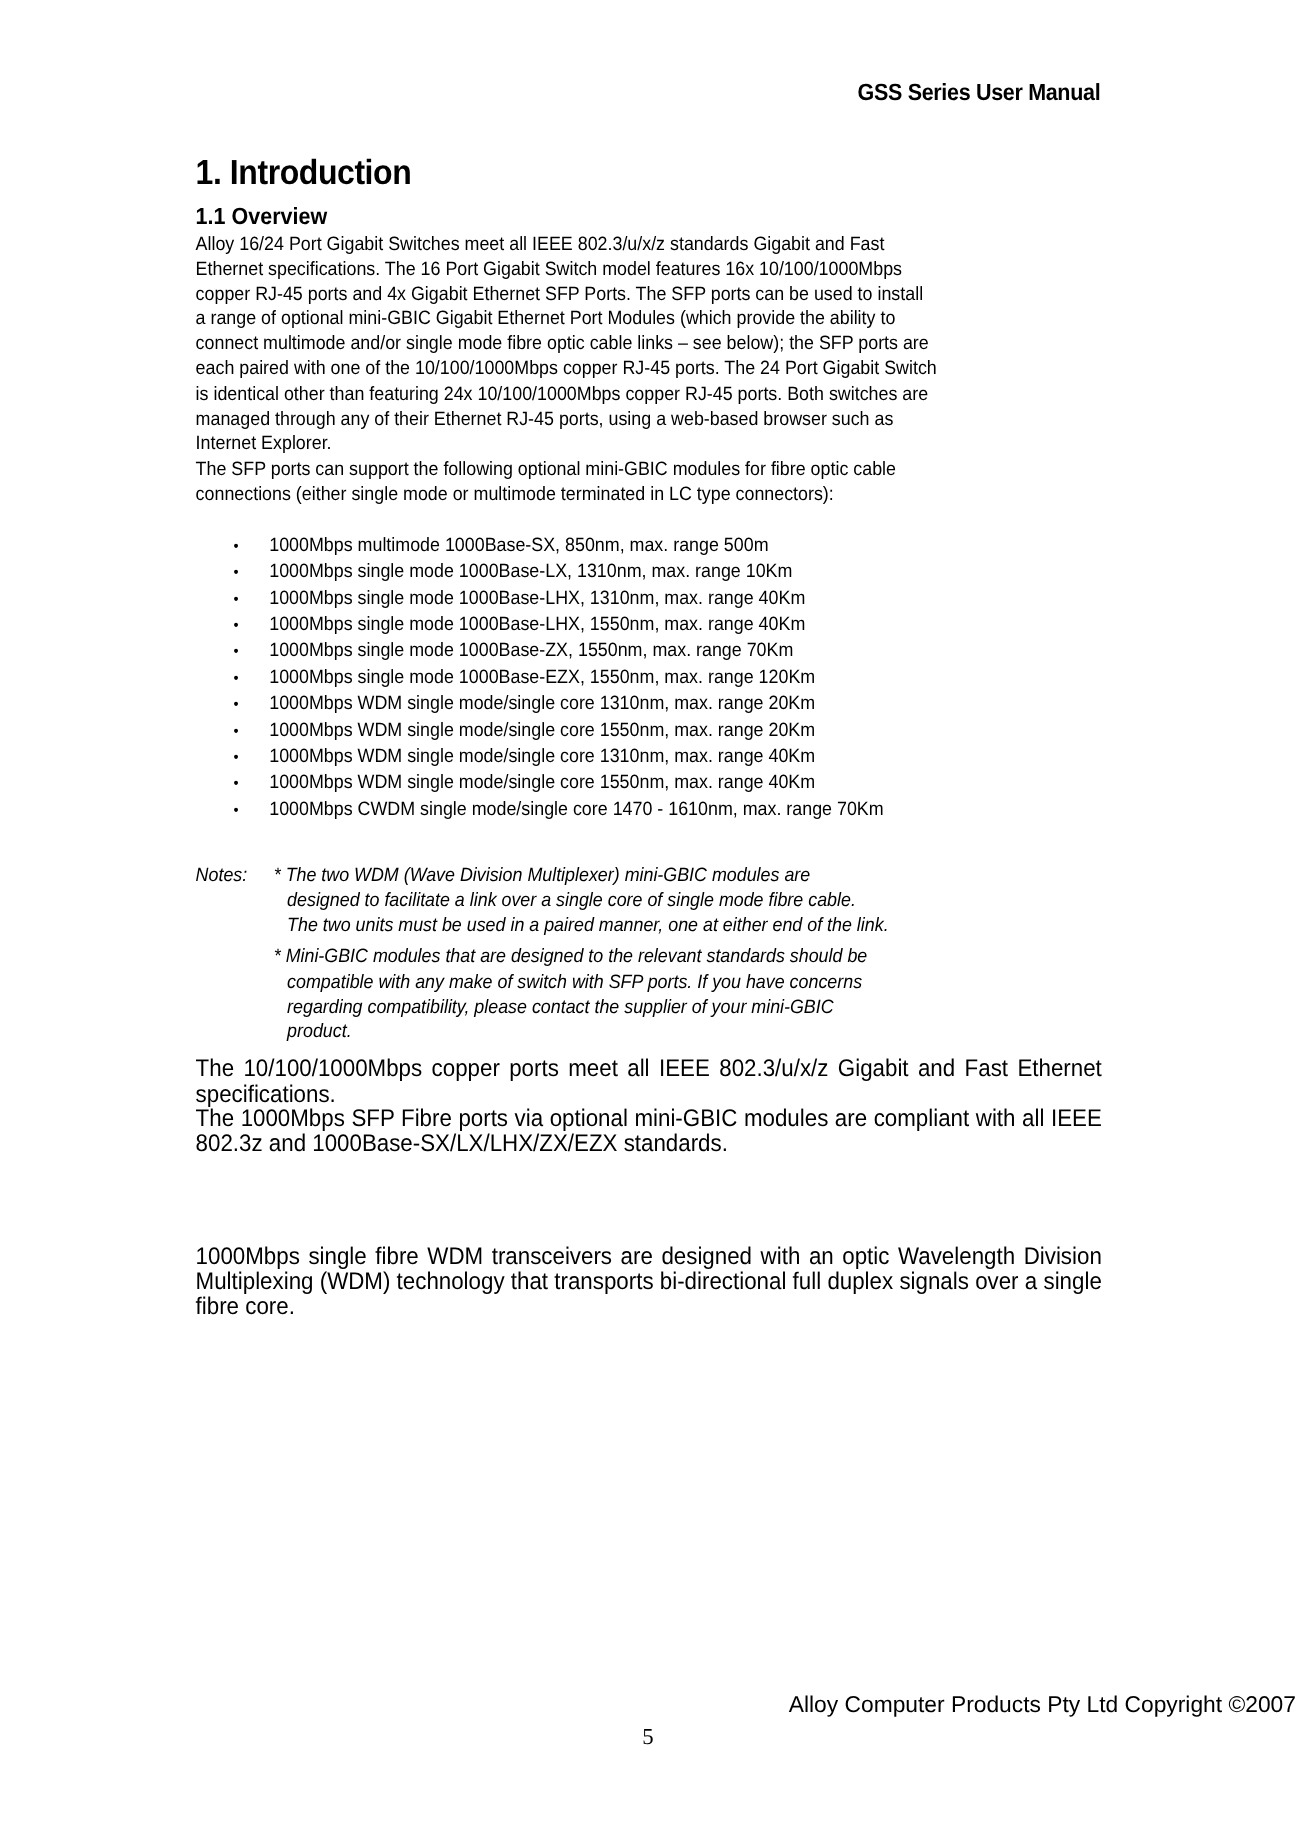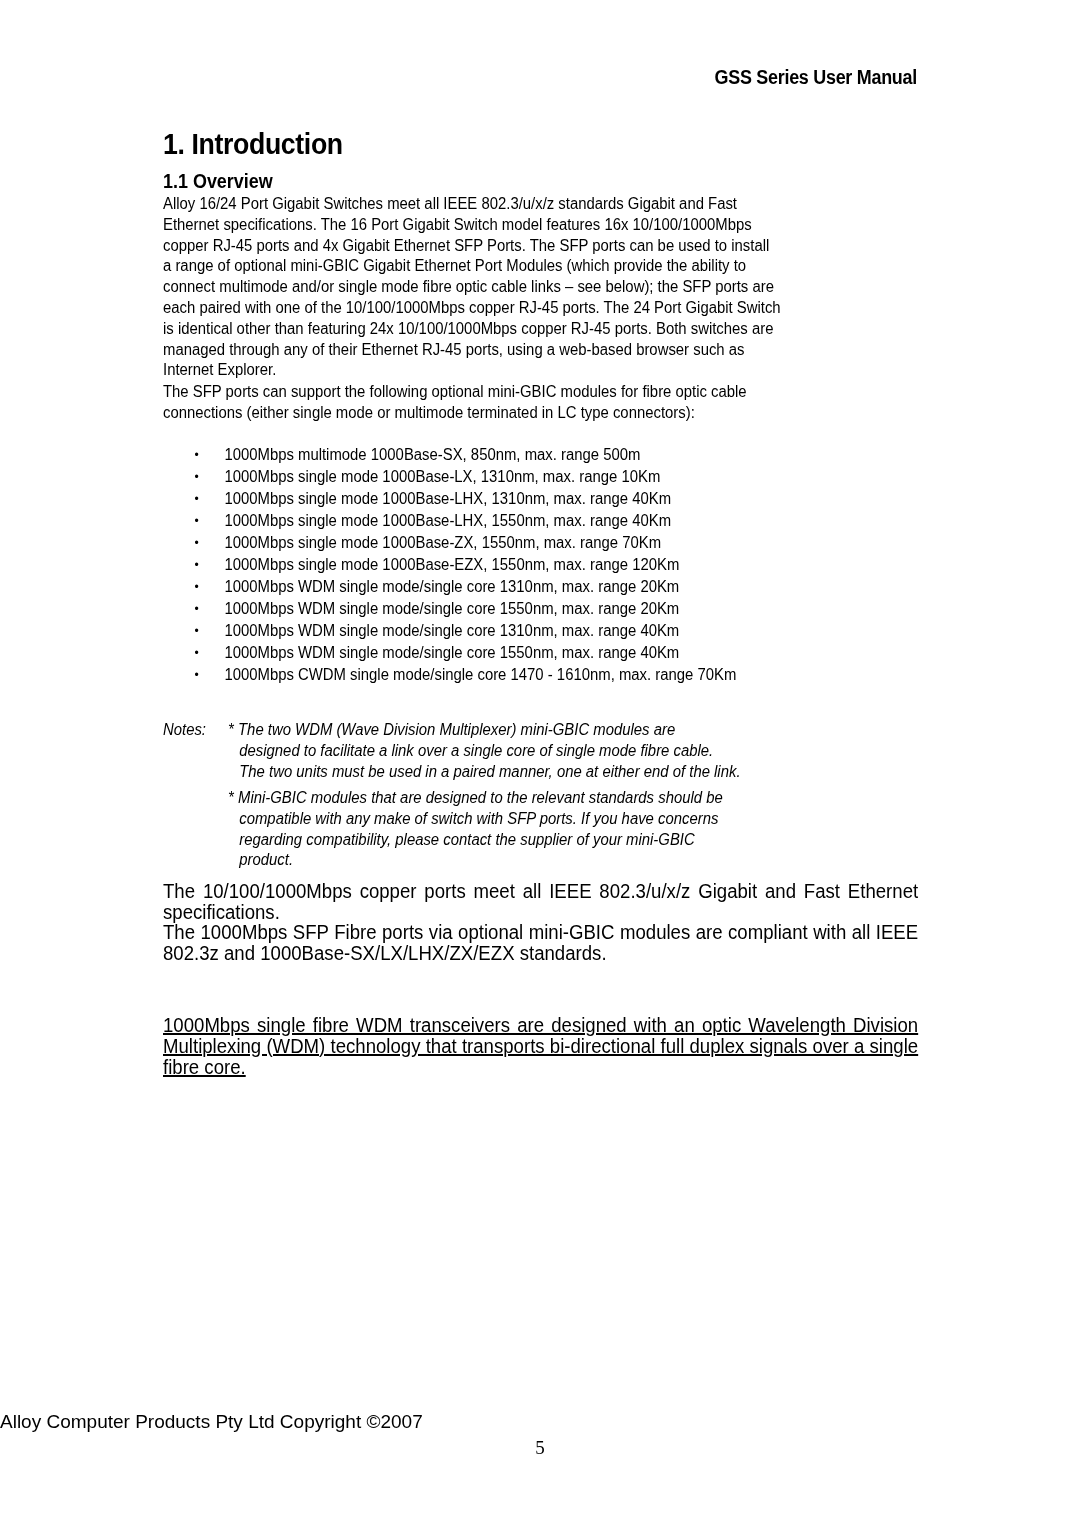--- a/index.html
+++ b/index.html
@@ -19,22 +19,22 @@
     .notes .label { position: absolute; left: 0; top: 0; }
     .notes .note { position: absolute; left: 70px; white-space: nowrap; }
     .notes .note .line { display: block; padding-left: 12px; }
     .notes .note .line.first { padding-left: 0; }
     .n1 { top: 0; }
     .n2 { top: 68px; }
     .just { position: absolute; left: 163px; width: 755px; font-size: 20px; line-height: 21px; text-align: justify; }
     .just span.inner { display: block; transform: scaleX(0.93); transform-origin: left top; width: 812px; text-align: justify; }
     .p3 { top: 881px; }
     .p4 { top: 922px; }
-    .p5 { top: 1015px; text-decoration: underline; }
-    .footer { position: absolute; left: 0; width: 1080px; top: 1411px; text-align: left; font-size: 19px; }
+    .p5 { top: 1037px; }
+    .footer { position: absolute; left: 0; width: 1080px; top: 1411px; text-align: right; font-size: 19px; }
     .pagenum { position: absolute; left: 0; width: 1080px; top: 1437px; text-align: center; font-size: 19px; font-family: "Liberation Serif", serif; }
   </style>
 </head>
 <body>
 
 <div class="page">
 
   <div class="running-header">GSS Series User Manual</div>
 
   <h1 class="h1">1. Introduction</h1>

